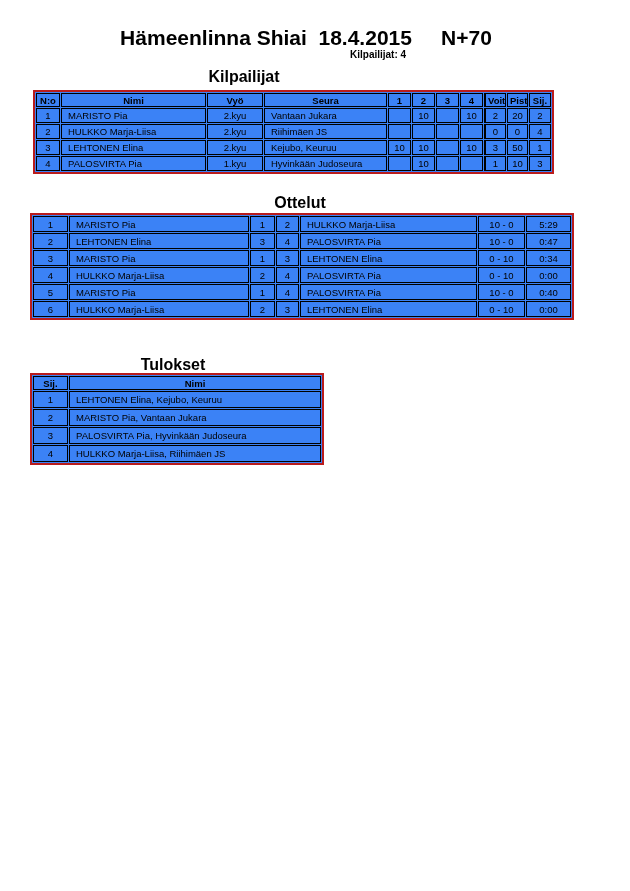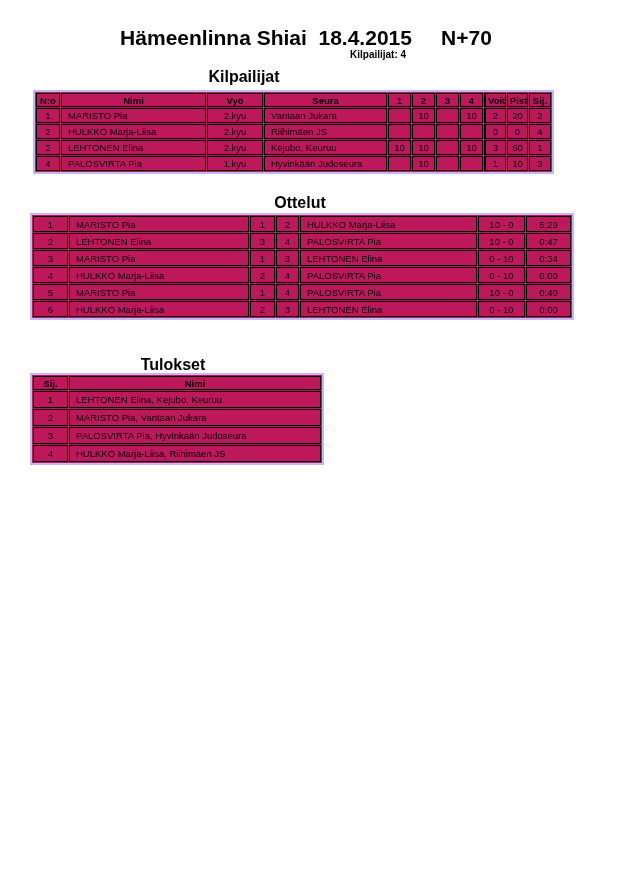--- a/index.html
+++ b/index.html
@@ -19,21 +19,21 @@
     position:absolute; transform:translateX(-50%);
     font-size:16px; font-weight:bold; white-space:nowrap;
   }
   #heading-kilpailijat { left:244px; top:68px; }
   #heading-ottelut    { left:300px; top:194px; }
   #heading-tulokset   { left:173px; top:356px; }
 
   table {
     position:absolute; table-layout:fixed;
     border-collapse:separate; border-spacing:1px;
-    border:2px solid #c4b5fd; background:#be185d;
+    border:2px solid #b91c1c; background:#3b82f6;
   }
   #competitors-table { left:33px; top:90px;  width:505px; }
   #matches-table     { left:30px; top:213px; width:532px; }
   #results-table     { left:30px; top:373px; width:287px; }
 
   th, td {
     border:1px solid #000; overflow:hidden; white-space:nowrap;
     font-size:9.5px; padding:0 2px; vertical-align:middle;
   }
   th { font-weight:bold; text-align:center; height:12px; }

